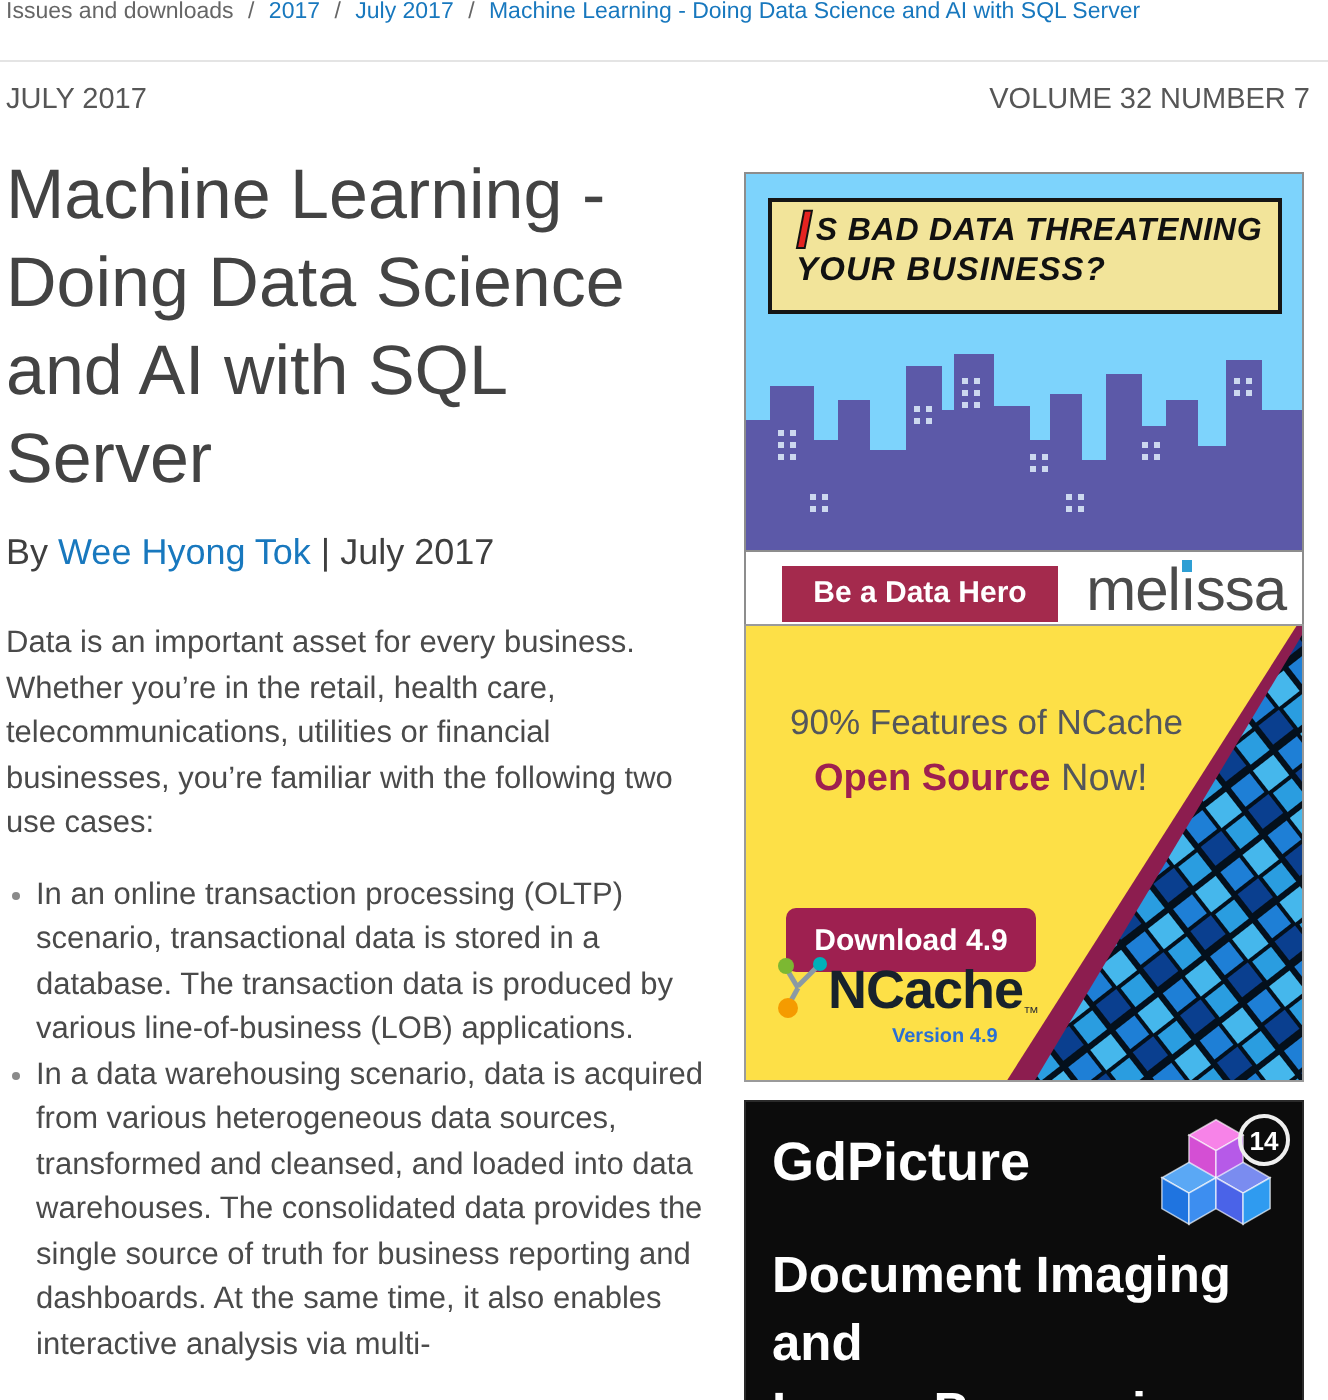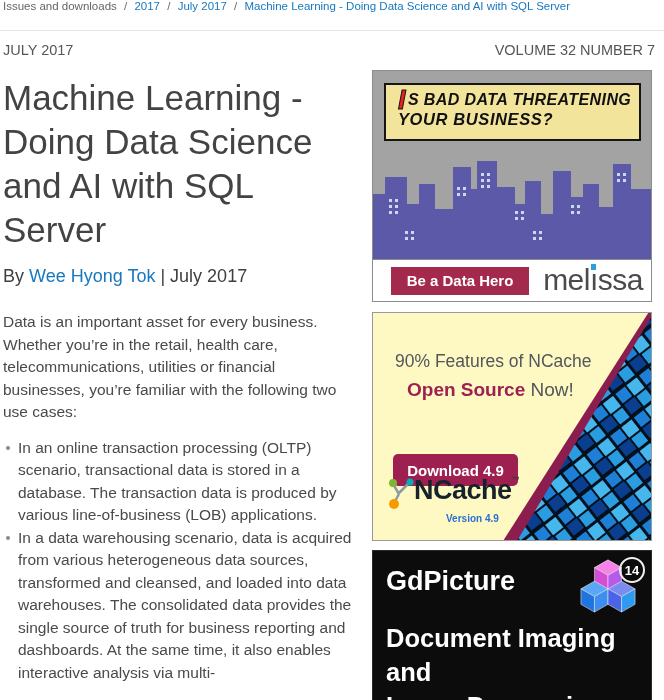--- a/index.html
+++ b/index.html
@@ -24,39 +24,39 @@
   .intro { font-size:15.5px; line-height:22.5px; color:#4a4a4a; width:352px; margin-bottom:13px; }
   ul.points { list-style:none; width:352px; margin-top:10px; }
   ul.points li { position:relative; padding-left:15px; font-size:15.5px; line-height:22.5px; color:#4a4a4a; }
   ul.points li::before { content:''; position:absolute; left:3px; top:9px; width:4px; height:4px; border-radius:50%; background:#8a8a8a; }
 
   
   .ads { position:absolute; left:372px; top:70px; width:280px; }
   .ad { position:absolute; left:0; width:280px; overflow:hidden; cursor:pointer; }
 
   
-  .ad-melissa { top:0; height:232px; background:#a3a3a3; border:1px solid #8d8d8d; }
+  .ad-melissa { top:16px; height:232px; background:#7dd3fc; border:1px solid #8d8d8d; }
   .mel-headline { position:absolute; left:11px; top:12px; width:257px; height:58px; background:#f2e49a; border:2px solid #151515; padding:6px 0 0 12px; font-weight:700; font-style:italic; color:#111; }
   .mel-l1 { font-size:16px; letter-spacing:.4px; white-space:nowrap; }
   .mel-i { color:#e42320; font-size:27px; font-weight:900; line-height:0; vertical-align:-4px; margin-right:2px; -webkit-text-stroke:1px #111; }
   .mel-l2 { font-size:16.5px; letter-spacing:.6px; margin-top:1px; }
   .mel-sky { position:absolute; left:0; bottom:42px; width:278px; height:100px; }
   .mel-bar { position:absolute; left:0; bottom:0; width:278px; height:42px; background:#fff; border-top:1px solid #8d8d8d; }
   .mel-btn { position:absolute; left:18px; top:7px; width:138px; height:28px; background:#a42a4d; color:#fff; font-size:15px; font-weight:700; text-align:center; line-height:28px; border:none; cursor:pointer; }
   .mel-logo { position:absolute; right:8px; top:3px; font-size:30px; font-weight:400; color:#4b4b4b; letter-spacing:-0.5px; }
   .mel-logo .dot-i { position:relative; display:inline-block; }
   .mel-logo .dot-i::before { content:''; position:absolute; left:1px; top:1px; width:5px; height:6px; background:#2e9fd4; }
 
   
-  .ad-ncache { top:242px; height:229px; background:#fef9c3; border:1px solid #9a9a9a; }
+  .ad-ncache { top:242px; height:229px; background:#fde047; border:1px solid #9a9a9a; }
   .nc-l1 { position:absolute; left:22px; top:38px; font-size:17.5px; color:#53565c; }
   .nc-l2 { position:absolute; left:22px; top:66px; font-size:19px; color:#53565c;margin-left:12px; }
   .nc-l2 b { color:#9e2050; font-weight:700; }
   .nc-btn { position:absolute; left:20px; top:112px; width:125px; height:32px; background:#9e2050; border:none; border-radius:5px; color:#fff; font-size:15px; font-weight:700; cursor:pointer;margin-top:29px; }
-  .nc-logo { position:absolute; left:12px; top:162px; display:flex; align-items:flex-start; }
+  .nc-logo { position:absolute; left:12px; top:162px; display:flex; align-items:flex-end; }
   .nc-logo .nc-name { font-size:27px; font-weight:700; color:#18222c; letter-spacing:-0.5px; margin-left:-3px; }
   .nc-logo .tm { font-size:8px; color:#333; vertical-align:top; }
   .nc-version { position:absolute; left:73px; top:200px; font-size:10px; font-weight:700; color:#2a6fd4; }
   .nc-stripe { position:absolute; right:0; top:0; width:100%; height:100%; background:#8c1d4f; clip-path:polygon(99% 0%, 100% 0%, 100% 8%, 53% 100%, 47% 100%); }
   .nc-mosaic { position:absolute; right:0; top:0; width:100%; height:100%; clip-path:polygon(100% 2%, 100% 100%, 52% 100%); }
 
   
   .ad-gdp { top:480px; height:222px; background:#0c0c0c; border:1px solid #2a2a2a; color:#fff; }
   .gd-brandrow { position:absolute; left:13px; top:15px; display:flex; align-items:center; }
   .gd-brand { font-size:27px; font-weight:700; color:#fff; }

